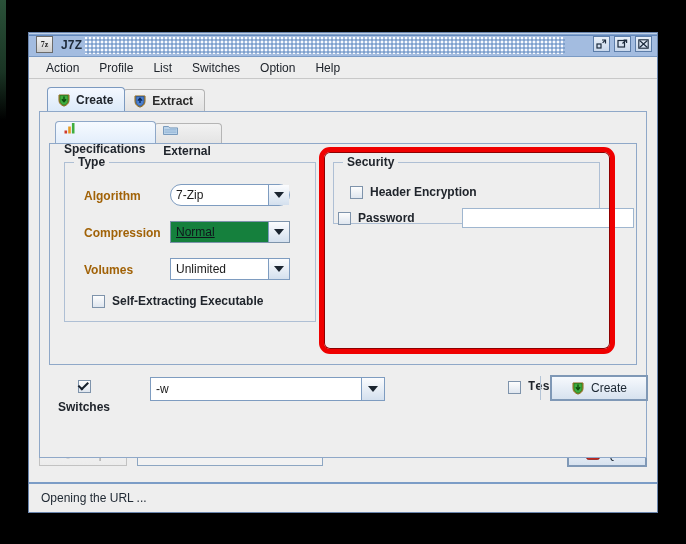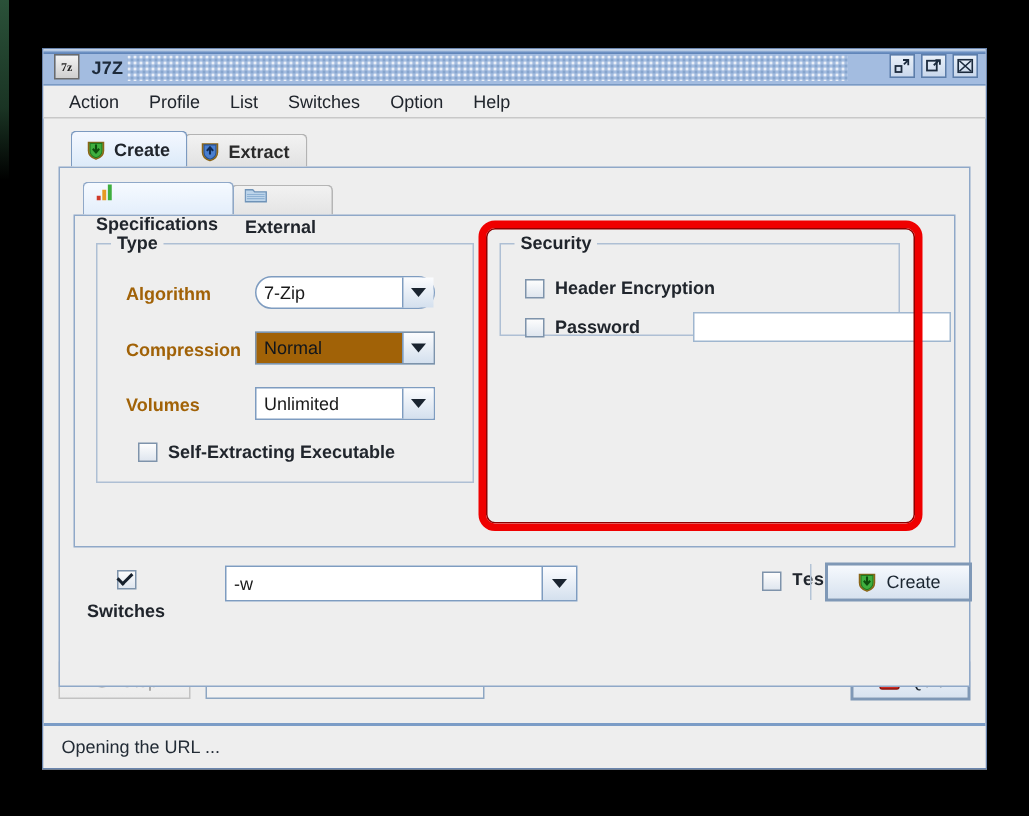--- a/index.html
+++ b/index.html
@@ -122,21 +122,21 @@
   .field-label{position:absolute;font-size:12px;font-weight:bold;color:#a16207;}
   .combo{
     position:absolute;height:22px;display:flex;box-sizing:border-box;
     border:1px solid #7e9cc0;background:#ffffff;
   }
   .combo .val{
     flex:1;display:flex;align-items:center;padding-left:5px;
     font-size:12px;color:#1a1a1a;white-space:nowrap;overflow:hidden;
   }
   .combo.selected{background:#a8bdd4;border-color:#7d93ab;}
-  .combo.selected .val{background:#a16207;color:#10151c;}
+  .combo.selected .val{background:#15803d;color:#10151c;text-decoration:underline;}
   .combo .arrow{
     width:20px;background:linear-gradient(#fbfcfe,#d4e0ee);
     border-left:1px solid #7e9cc0;
     display:flex;align-items:center;justify-content:center;
   }
   .caret{width:0;height:0;border-left:5px solid transparent;border-right:5px solid transparent;border-top:6px solid #1a2430;}
 
   .checkrow{position:absolute;display:flex;align-items:center;gap:7px;}
   .checkbox{
     width:13px;height:13px;box-sizing:border-box;
@@ -325,21 +325,21 @@
 
           <div class="groupbox" style="left:283px;top:18px;width:267px;height:62px;">
             <div class="group-title">Security</div>
           </div>
 
           <div class="checkrow" style="left:300px;top:41px;">
             <span class="checkbox"></span>
             <span class="check-label">Header Encryption</span>
           </div>
 
-          <div class="checkrow" style="left:300px;top:67px;justify-content:flex-end;">
+          <div class="checkrow" style="left:288px;top:67px;justify-content:flex-end;">
             <span class="checkbox"></span>
             <span class="check-label">Password</span>
           </div>
           <div class="textfield" style="left:412px;top:64px;width:172px;"></div>
 
           <div class="redbox" style="left:269px;top:3px;width:296px;height:207px;"></div>
 
         </div>
 
         <div class="bottomrow">

